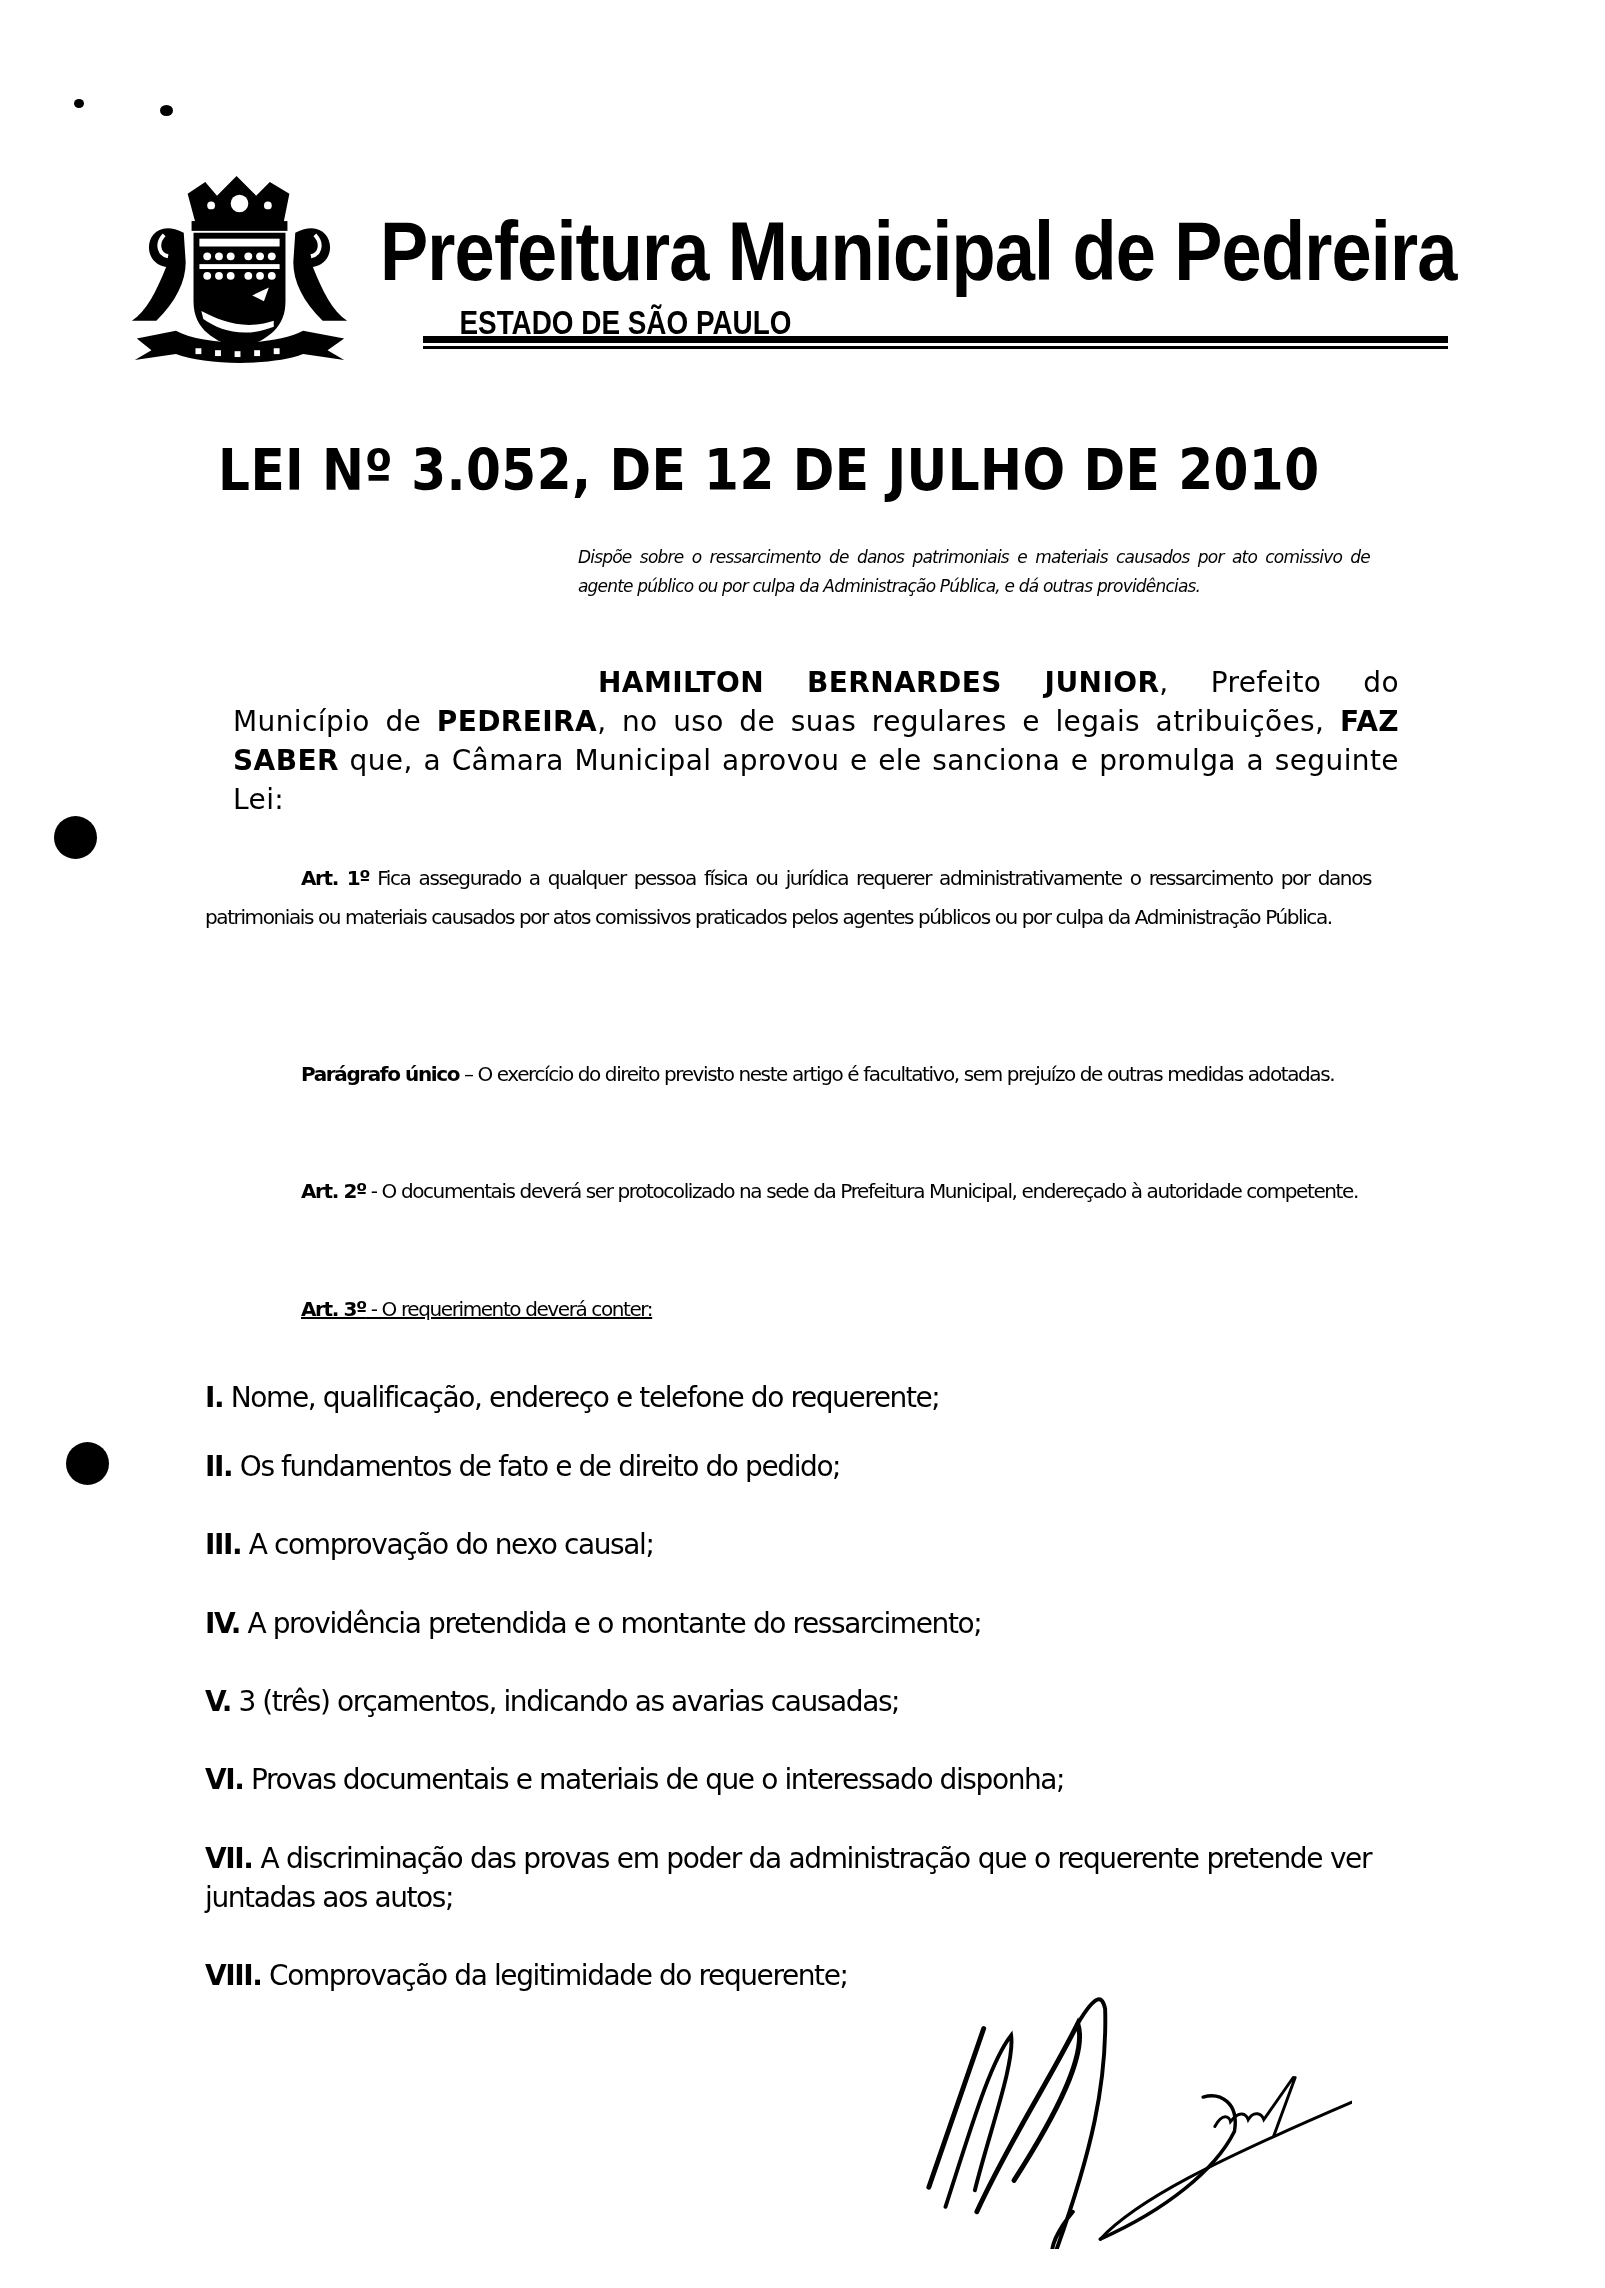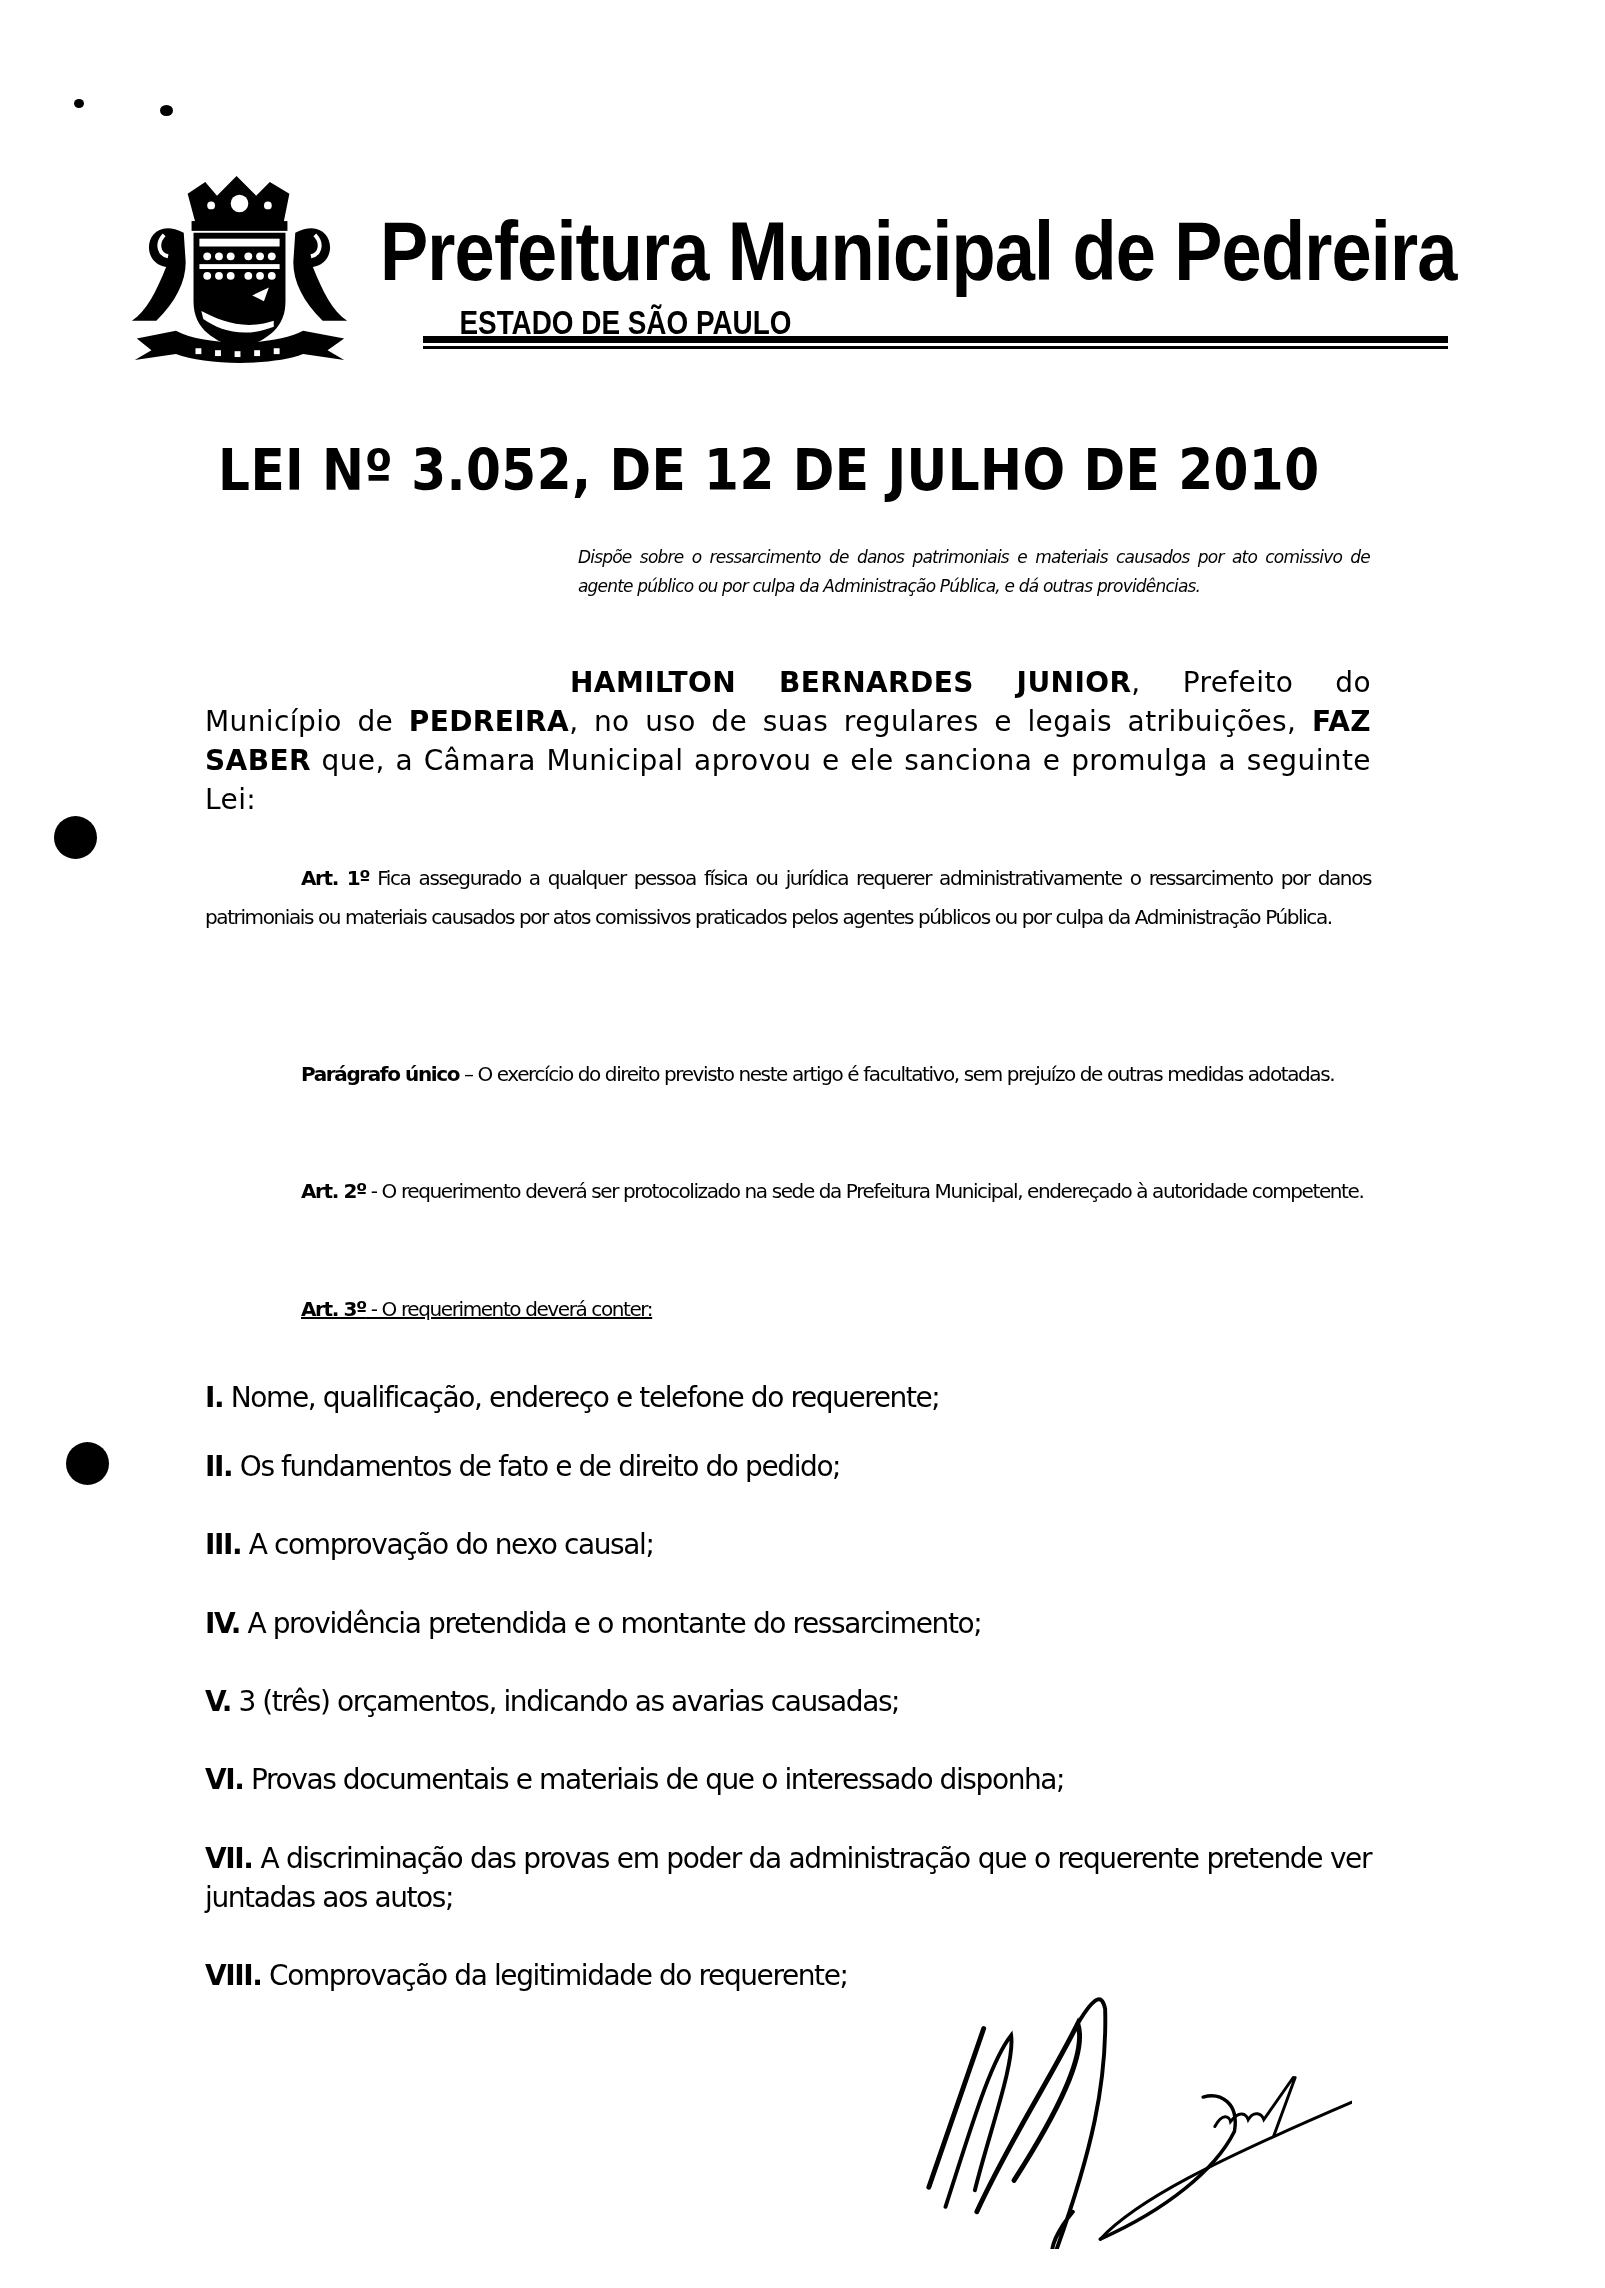--- a/index.html
+++ b/index.html
@@ -110,34 +110,34 @@
   </svg>
   <div class="lh-title">Prefeitura Municipal de Pedreira</div>
   <div class="lh-sub"><span>ESTADO DE SÃO PAULO</span></div>
   <div class="rule-thick"></div>
   <div class="rule-thin"></div>
 </div>
 
 <div class="law-title">LEI Nº 3.052, DE 12 DE JULHO DE 2010</div>
 <div class="ementa">Dispõe sobre o ressarcimento de danos patrimoniais e materiais causados por ato comissivo de agente público ou por culpa da Administração Pública, e dá outras providências.</div>
 
-<div class="body-text first-indent-big" style="top:663px; letter-spacing:0.4px;">
+<div class="body-text first-indent-big" style="top:663px; letter-spacing:0.4px;margin-left:28px;">
   <span class="b">HAMILTON BERNARDES JUNIOR</span><span>, Prefeito do Município de </span><span class="b">PEDREIRA</span><span>, no uso de suas regulares e legais atribuições, </span><span class="b">FAZ SABER</span><span> que, a Câmara Municipal aprovou e ele sanciona e promulga a seguinte Lei:</span>
 </div>
 
 <div class="body-text condensed first-indent" style="top:859px;">
   <span class="b">Art. 1º</span><span> Fica assegurado a qualquer pessoa física ou jurídica requerer administrativamente o ressarcimento por danos patrimoniais ou materiais causados por atos comissivos praticados pelos agentes públicos ou por culpa da Administração Pública.</span>
 </div>
 
 <div class="body-text condensed first-indent" style="top:1055px;">
   <span class="b">Parágrafo único</span><span> – O exercício do direito previsto neste artigo é facultativo, sem prejuízo de outras medidas adotadas.</span>
 </div>
 
 <div class="body-text condensed first-indent" style="top:1172px;">
-  <span class="b">Art. 2º</span><span> - O requerimento deverá ser protocolizado na sede da Prefeitura Municipal, endereçado à autoridade competente.</span>
+  <span class="b">Art. 2º</span><span> - O documentais deverá ser protocolizado na sede da Prefeitura Municipal, endereçado à autoridade competente.</span>
 </div>
 
 <div class="body-text condensed first-indent nowrap-last" style="top:1290px;">
   <span class="b">Art. 3º</span><span> - O requerimento deverá conter:</span>
 </div>
 
 <div class="item" style="top:1368px;margin-top:10px;"><span class="b">I.</span><span> Nome, qualificação, endereço e telefone do requerente;</span></div>
 <div class="item" style="top:1447px;"><span class="b">II.</span><span> Os fundamentos de fato e de direito do pedido;</span></div>
 <div class="item" style="top:1525px;"><span class="b">III.</span><span> A comprovação do nexo causal;</span></div>
 <div class="item" style="top:1604px;"><span class="b">IV.</span><span> A providência pretendida e o montante do ressarcimento;</span></div>

